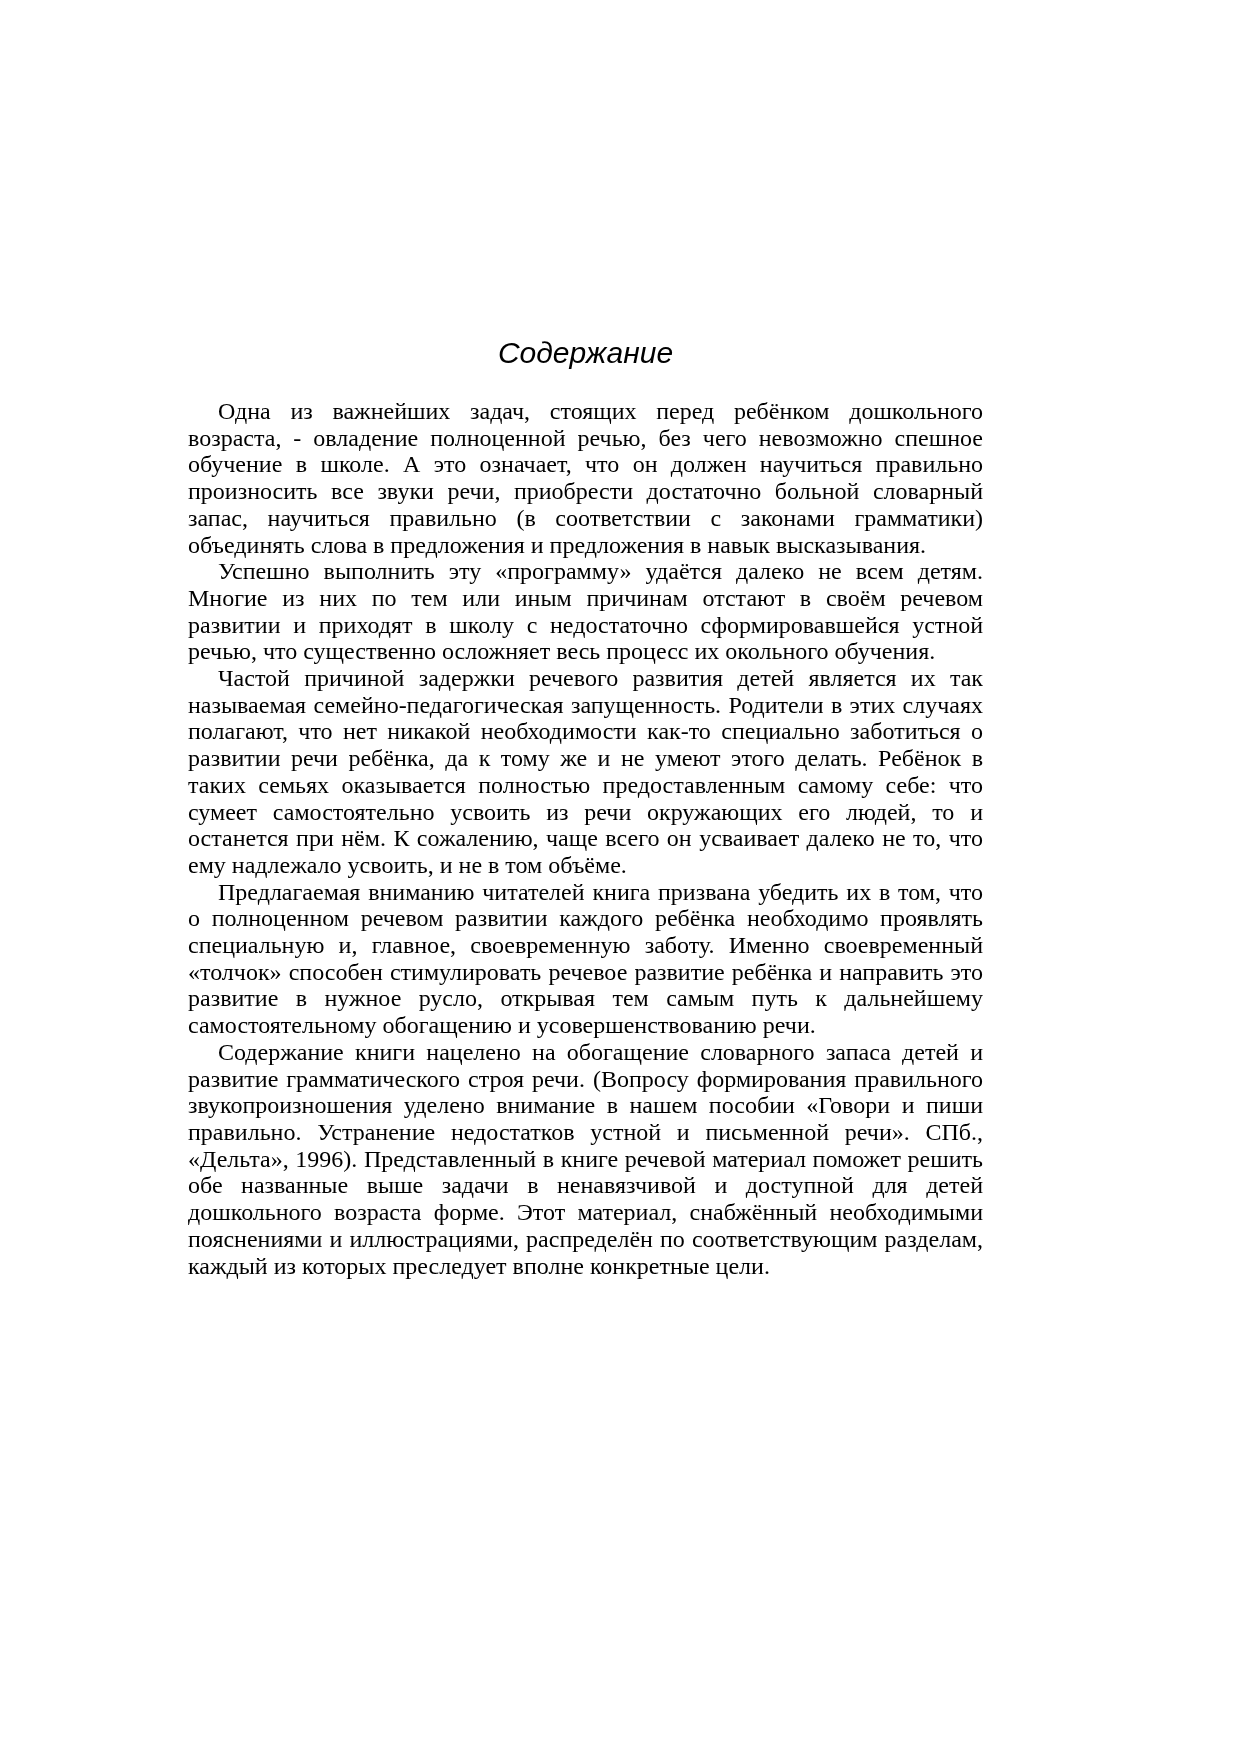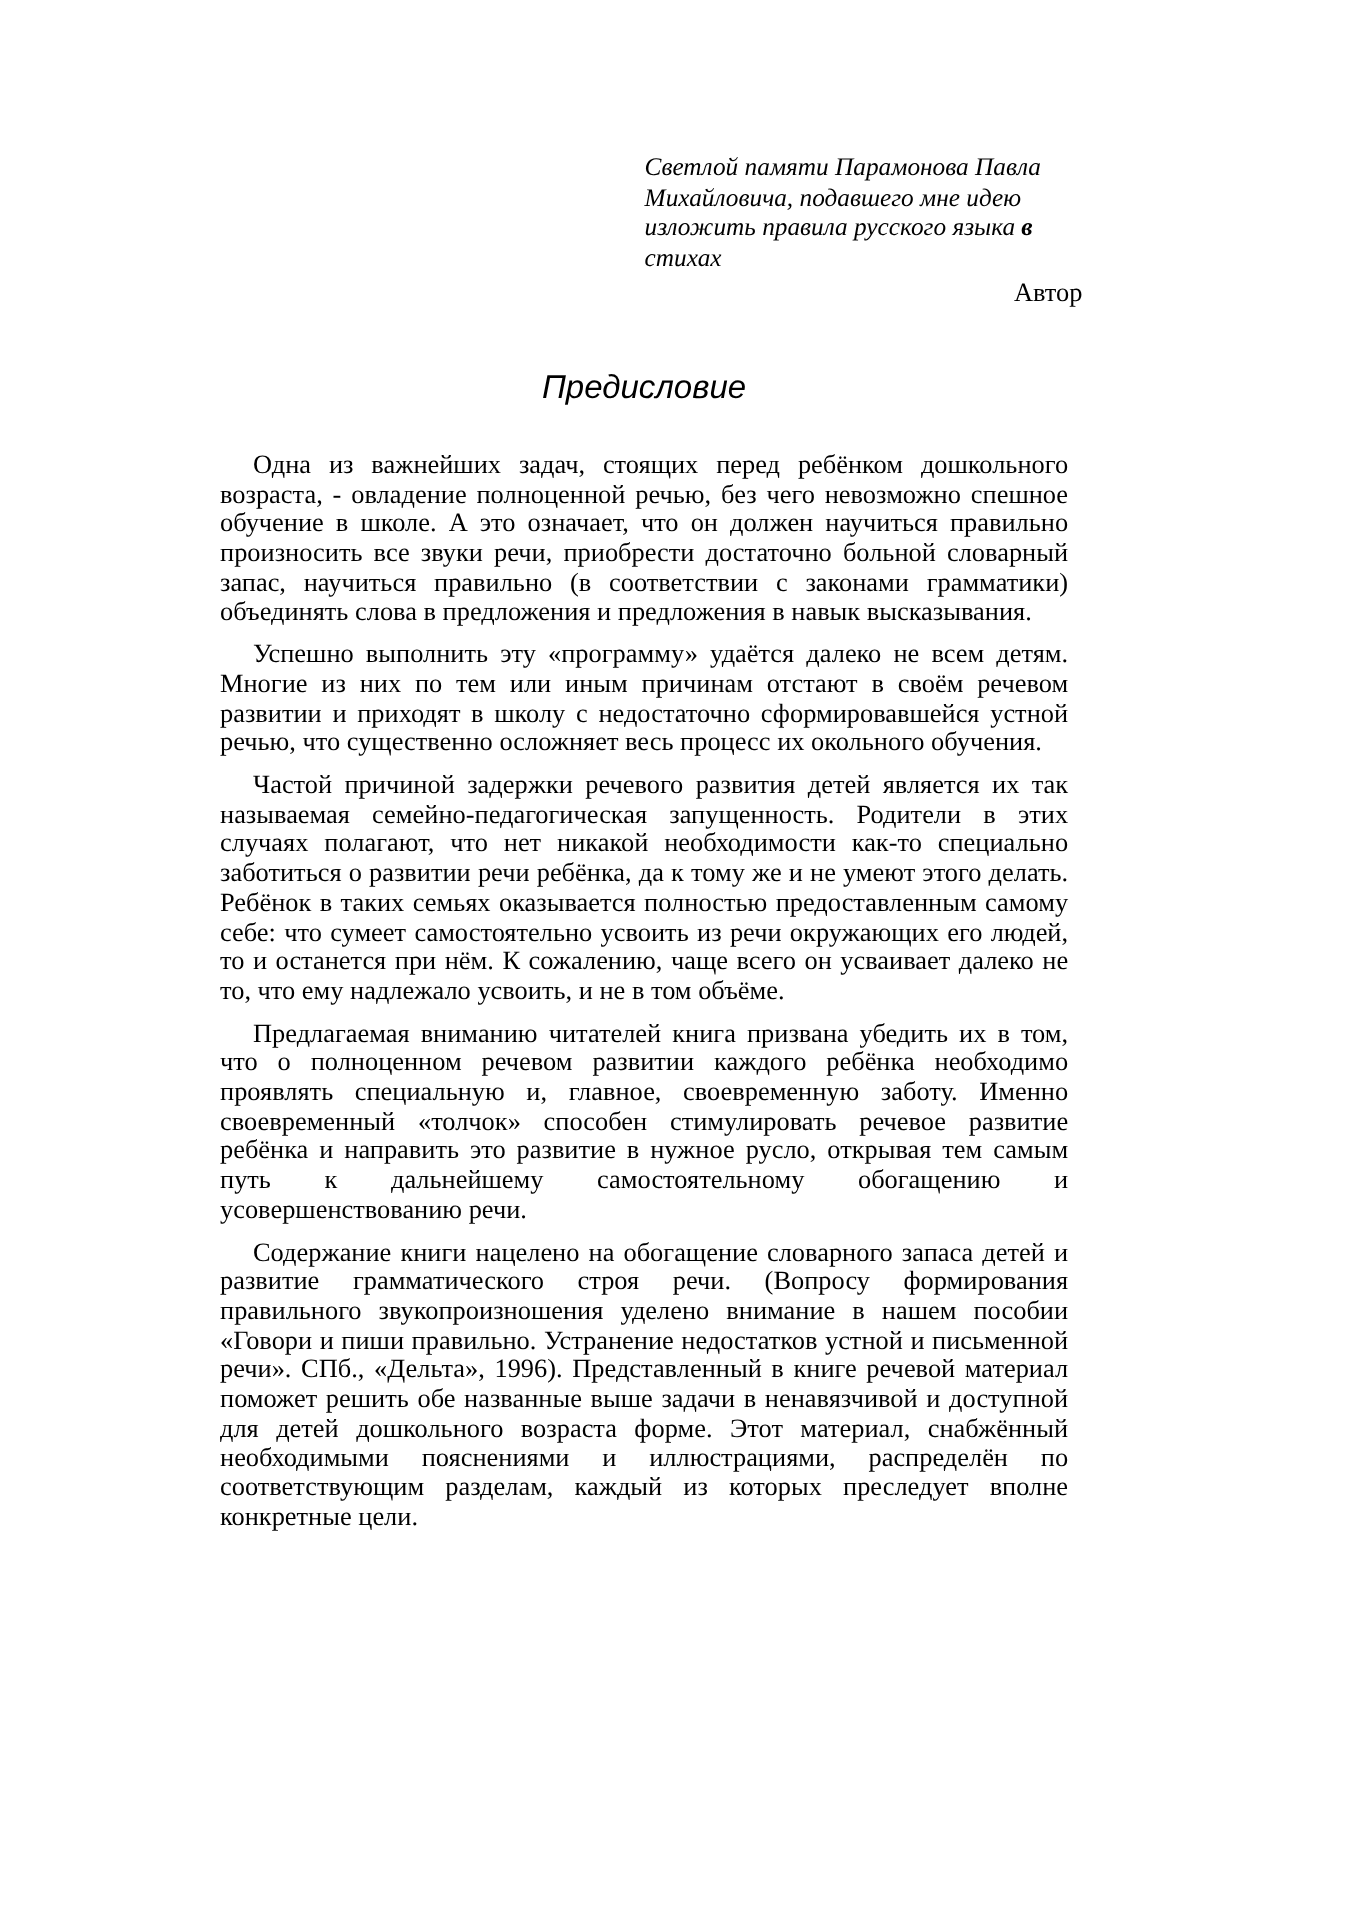--- a/index.html
+++ b/index.html
@@ -53,36 +53,32 @@
   .body-text {
     position: absolute;
     left: 188px;
     top: 398px;
     width: 795px;
     font-size: 24px;
     line-height: 26.7px;
     text-align: justify;
   }
   .body-par {
-    margin: 12px;
+    margin: 0;
     padding: 0;
     text-indent: 30px;
   }
 </style>
 </head>
 <body>
 
 <div class="page">
 
-  <div class="epigraph-block">
-    <p class="epigraph-text"><span>Светлой памяти Парамонова Павла Михайловича, подавшего мне идею изложить правила русского языка</span> <b class="epigraph-emphasis">в</b> <span>стихах</span></p>
-    <p class="attribution">Автор</p>
-  </div>
 
-  <h1 class="section-heading">Предисловие</h1>
+  <h1 class="section-heading">Содержание</h1>
 
   <div class="body-text">
     <p class="body-par">Одна из важнейших задач, стоящих перед ребёнком дошкольного возраста, - овладение полноценной речью, без чего невозможно спешное обучение в школе. А это означает, что он должен научиться правильно произносить все звуки речи, приобрести достаточно больной словарный запас, научиться правильно (в соответствии с законами грамматики) объединять слова в предложения и предложения в навык высказывания.</p>
     <p class="body-par">Успешно выполнить эту «программу» удаётся далеко не всем детям. Многие из них по тем или иным причинам отстают в своём речевом развитии и приходят в школу с недостаточно сформировавшейся устной речью, что существенно осложняет весь процесс их окольного обучения.</p>
     <p class="body-par">Частой причиной задержки речевого развития детей является их так называемая семейно-педагогическая запущенность. Родители в этих случаях полагают, что нет никакой необходимости как-то специально заботиться о развитии речи ребёнка, да к тому же и не умеют этого делать. Ребёнок в таких семьях оказывается полностью предоставленным самому себе: что сумеет самостоятельно усвоить из речи окружающих его людей, то и останется при нём. К сожалению, чаще всего он усваивает далеко не то, что ему надлежало усвоить, и не в том объёме.</p>
     <p class="body-par">Предлагаемая вниманию читателей книга призвана убедить их в том, что о полноценном речевом развитии каждого ребёнка необходимо проявлять специальную и, главное, своевременную заботу. Именно своевременный «толчок» способен стимулировать речевое развитие ребёнка и направить это развитие в нужное русло, открывая тем самым путь к дальнейшему самостоятельному обогащению и усовершенствованию речи.</p>
     <p class="body-par">Содержание книги нацелено на обогащение словарного запаса детей и развитие грамматического строя речи. (Вопросу формирования правильного звукопроизношения уделено внимание в нашем пособии «Говори и пиши правильно. Устранение недостатков устной и письменной речи». СПб., «Дельта», 1996). Представленный в книге речевой материал поможет решить обе названные выше задачи в ненавязчивой и доступной для детей дошкольного возраста форме. Этот материал, снабжённый необходимыми пояснениями и иллюстрациями, распределён по соответствующим разделам, каждый из которых преследует вполне конкретные цели.</p>
   </div>
 
 </div>

